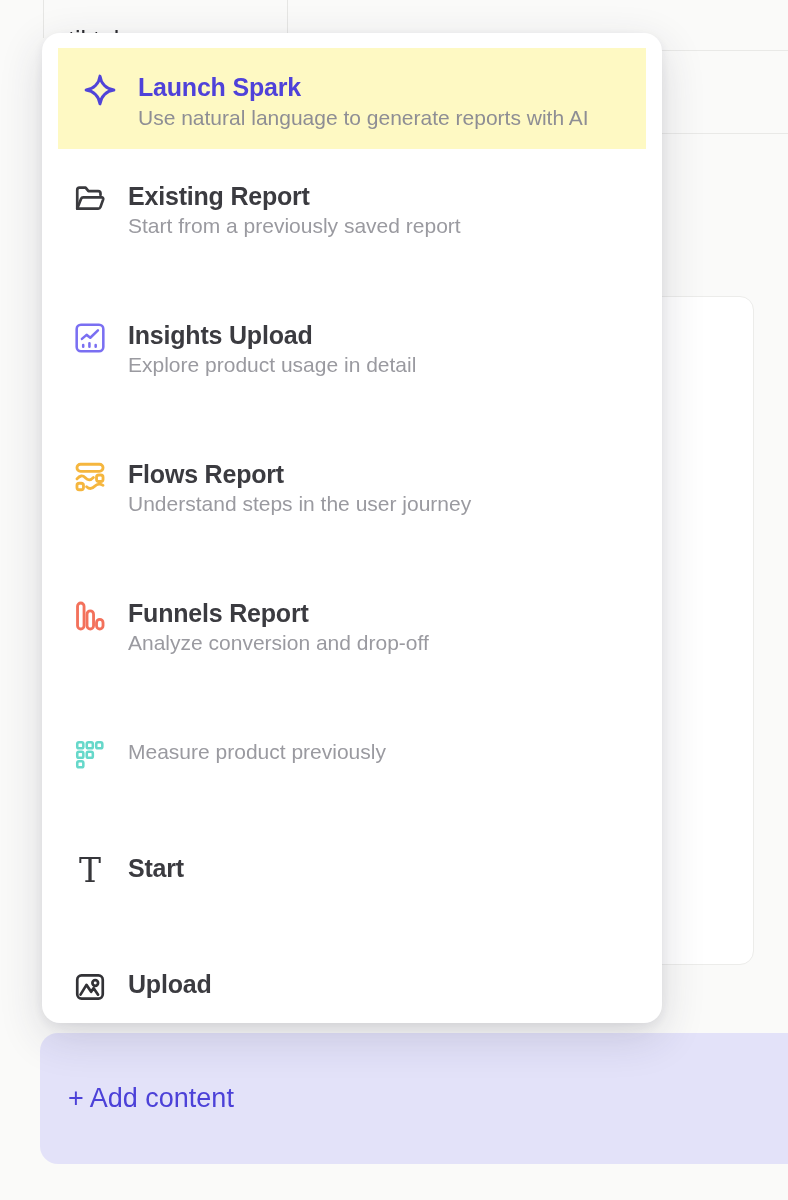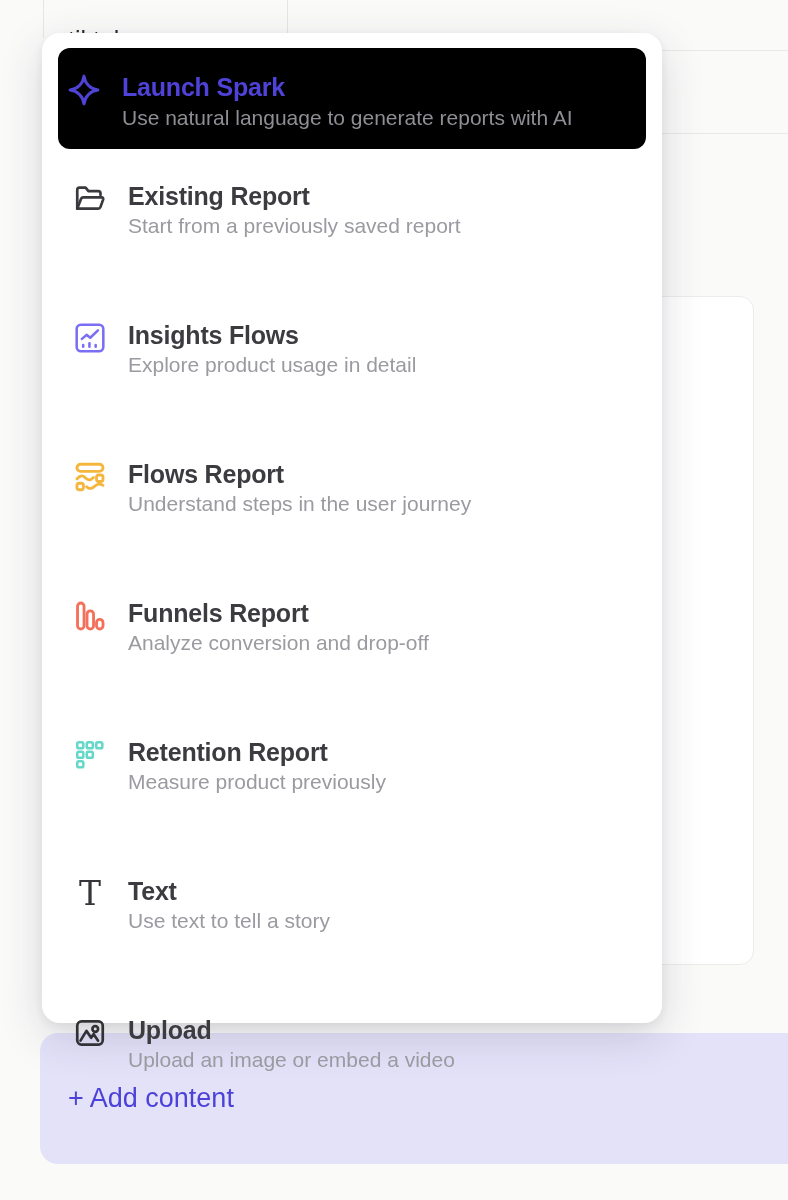--- a/index.html
+++ b/index.html
@@ -37,21 +37,21 @@
   .menu {
     position:absolute; left:42px; top:33px; width:620px; height:990px;
     background:#ffffff; border-radius:18px;
     box-shadow: 0 14px 44px rgba(45,45,70,0.16), 0 3px 10px rgba(45,45,70,0.07);
     padding:15px 16px 0 16px;
   }
   .menu-item {
     display:flex; align-items:flex-start; padding:0 14px; cursor:pointer;
   }
   .menu-item.highlight {
-    background:#000000; border-radius:12px; padding:24px 14px 16px 8px;
+    background:#fef9c3; border-radius:0; padding:24px 14px 16px 24px;
   }
   .menu-list { display:flex; flex-direction:column; gap:80px; margin-top:32px; }
   .icon {
     width:36px; height:36px; flex:none; display:flex;
     align-items:center; justify-content:center; margin-top:0;
   }
   .item-text { display:flex; flex-direction:column; margin-left:20px; }
   .item-title {
     font-size:25px; line-height:30px; font-weight:600; letter-spacing:-0.2px;
     color:#3b3b40;
@@ -115,21 +115,21 @@
 
       <div class="menu-item">
         <span class="icon">
           <svg width="34" height="34" viewBox="0 0 24 24" fill="none" stroke="#7a6ff2" stroke-width="1.8" stroke-linecap="round" stroke-linejoin="round">
             <rect x="2.6" y="2.6" width="18.8" height="18.8" rx="3"></rect>
             <polyline points="6.3,12.6 9.6,9.8 12.2,11.8 17.6,6.6"></polyline>
             <path d="M7.2 17 v1.1 M11.6 15.7 v2.4 M16 17 v1.1"></path>
           </svg>
         </span>
         <span class="item-text">
-          <span class="item-title">Insights Flows</span>
+          <span class="item-title">Insights Upload</span>
           <span class="item-desc">Explore product usage in detail</span>
         </span>
       </div>
 
       <div class="menu-item">
         <span class="icon">
           <svg width="34" height="34" viewBox="0 0 24 24" fill="none" stroke="#f5b63e" stroke-width="2" stroke-linecap="round" stroke-linejoin="round">
             <rect x="2.8" y="3" width="18.4" height="5" rx="2.5"></rect>
             <rect x="16.6" y="10.6" width="4.6" height="4.6" rx="1.6"></rect>
             <rect x="2.8" y="16.4" width="4.6" height="4.6" rx="1.6"></rect>
@@ -162,44 +162,41 @@
           <svg width="34" height="34" viewBox="0 0 24 24" fill="none" stroke="#66d8ca" stroke-width="1.8">
             <rect x="3" y="3" width="4.3" height="4.3" rx="1.2"></rect>
             <rect x="9.7" y="3" width="4.3" height="4.3" rx="1.2"></rect>
             <rect x="16.4" y="3" width="4.3" height="4.3" rx="1.2"></rect>
             <rect x="3" y="9.7" width="4.3" height="4.3" rx="1.2"></rect>
             <rect x="9.7" y="9.7" width="4.3" height="4.3" rx="1.2"></rect>
             <rect x="3" y="16.4" width="4.3" height="4.3" rx="1.2"></rect>
           </svg>
         </span>
         <span class="item-text">
-          <span class="item-title">Retention Report</span>
           <span class="item-desc">Measure product previously</span>
         </span>
       </div>
 
       <div class="menu-item">
         <span class="icon">
           <span class="glyph-t">T</span>
         </span>
         <span class="item-text">
-          <span class="item-title">Text</span>
-          <span class="item-desc">Use text to tell a story</span>
+          <span class="item-title">Start</span>
         </span>
       </div>
 
       <div class="menu-item">
         <span class="icon">
           <svg width="34" height="34" viewBox="0 0 24 24" fill="none" stroke="#323236" stroke-width="1.9" stroke-linecap="round" stroke-linejoin="round">
             <rect x="3" y="3.8" width="18" height="16.4" rx="3"></rect>
             <circle cx="15.7" cy="9.2" r="2"></circle>
             <path d="M5.3 17.4 l4.2-6.9 3.3 4.9 1.8-2.6 3.1 4.6"></path>
           </svg>
         </span>
         <span class="item-text">
           <span class="item-title">Upload</span>
-          <span class="item-desc">Upload an image or embed a video</span>
         </span>
       </div>
 
     </div>
   </div>
 </div>
 
 </body></html>

